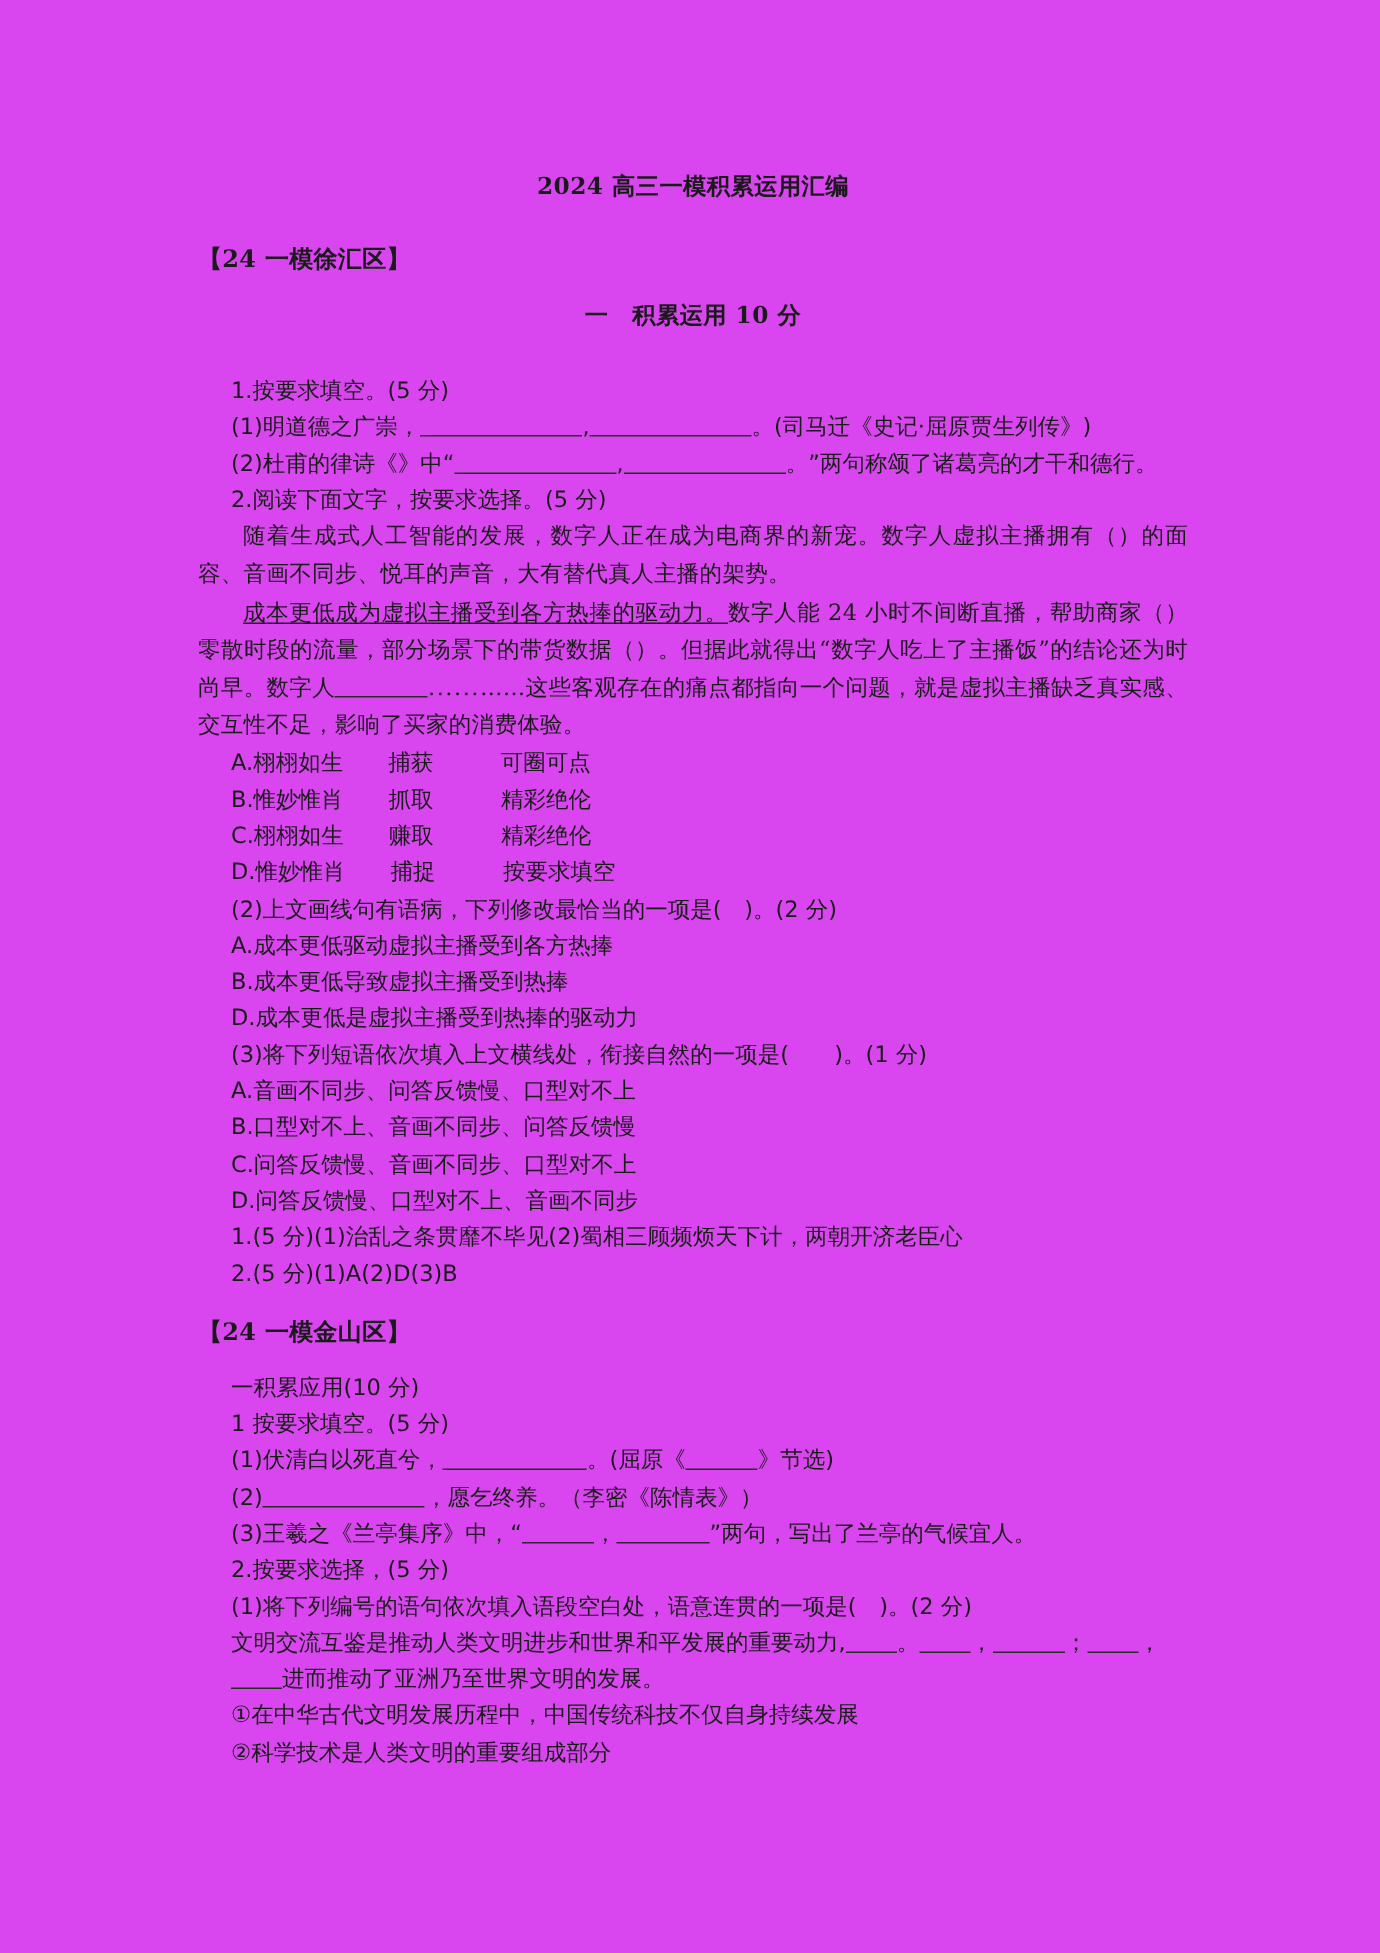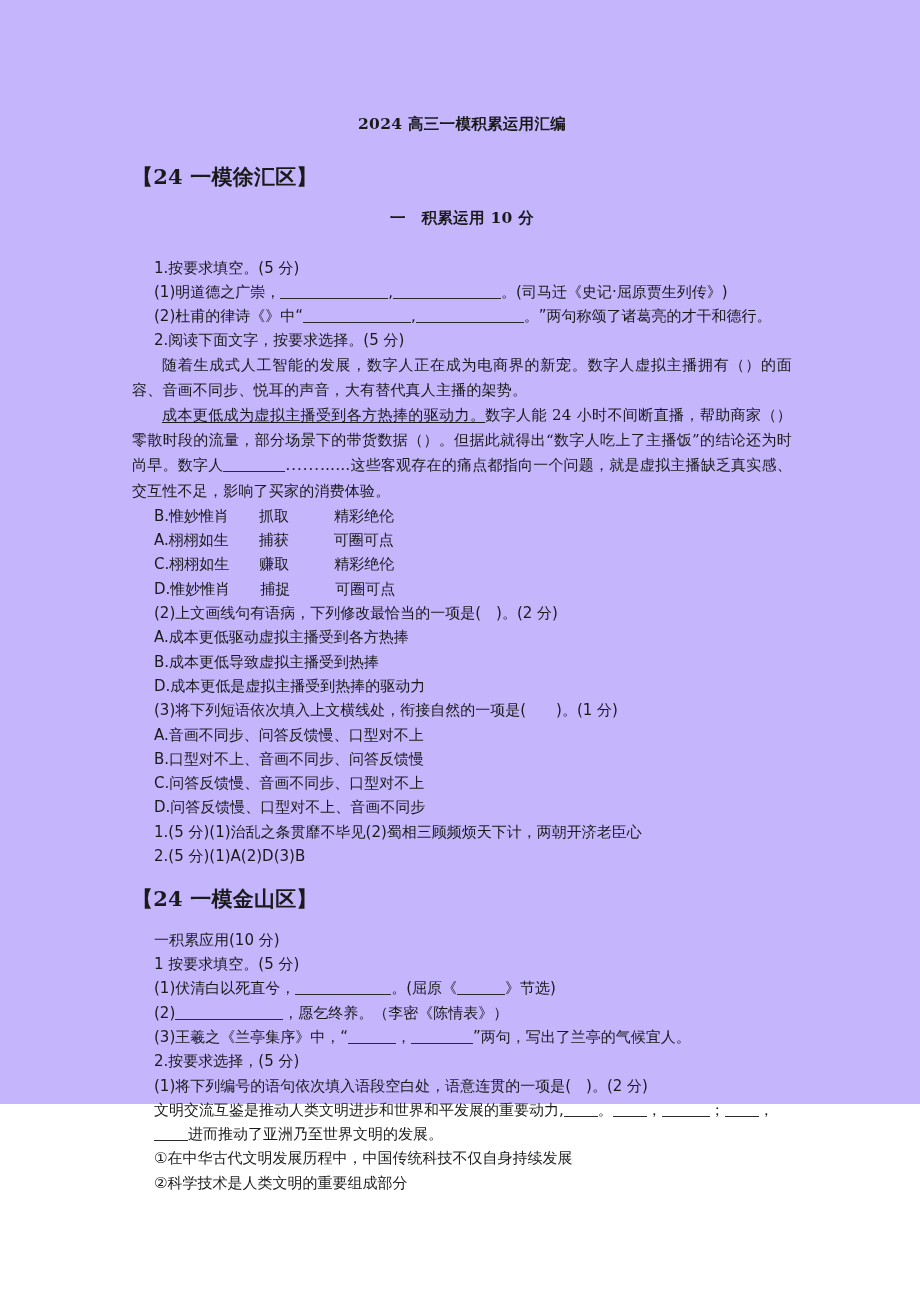--- a/index.html
+++ b/index.html
@@ -10,22 +10,22 @@
   body {
     width: 920px;
     height: 1302px;
     font-family: "DejaVu Sans", sans-serif;
     color: #1a1a1a;
     overflow: hidden;
   }
   .page {
     position: relative;
     width: 920px;
-    height: 1104px;
-    background: #c4b5fd;
+    height: 1302px;
+    background: #d946ef;
     box-sizing: border-box;
     padding: 11px;
   }
   .content {
     position: absolute;
     left: 132px;
     top: 112px;
     width: 660px;
   }
 
@@ -35,21 +35,21 @@
     font-family: "DejaVu Serif", serif;
     font-weight: bold;
     font-size: 15.5px;
     letter-spacing: 0.3px;
     margin: 0 0 26px 0;
     line-height: 1.5;
   }
   .region-heading {
     font-family: "DejaVu Serif", serif;
     font-weight: bold;
-    font-size: 21px;
+    font-size: 16px;
     margin: 0 0 13px 0;
     line-height: 1.5;
     letter-spacing: 0.2px;
   }
   .section-heading {
     text-align: center;
     font-family: "DejaVu Serif", serif;
     font-weight: bold;
     font-size: 15.5px;
     margin: 0 0 25px 0;
@@ -120,24 +120,24 @@
     </div>
 
     <div class="q">2.阅读下面文字，按要求选择。(5 分)</div>
 
     <div class="para">随着生成式人工智能的发展，数字人正在成为电商界的新宠。数字人虚拟主播拥有（）的面容、音画不同步、悦耳的声音，大有替代真人主播的架势。</div>
 
     <div class="para">
       <span class="uline">成本更低成为虚拟主播受到各方热捧的驱动力。</span><span>数字人能 24 小时不间断直播，帮助商家（）零散时段的流量，部分场景下的带货数据（）。但据此就得出“数字人吃上了主播饭”的结论还为时尚早。数字人</span><span class="blank b-md"></span><span class="b-dots">......</span><span>……这些客观存在的痛点都指向一个问题，就是虚拟主播缺乏真实感、交互性不足，影响了买家的消费体验。</span>
     </div>
 
+    <div class="q">A.栩栩如生　　捕获　　　可圈可点</div>
     <div class="q">B.惟妙惟肖　　抓取　　　精彩绝伦</div>
-    <div class="q">A.栩栩如生　　捕获　　　可圈可点</div>
     <div class="q">C.栩栩如生　　赚取　　　精彩绝伦</div>
-    <div class="q">D.惟妙惟肖　　捕捉　　　可圈可点</div>
+    <div class="q">D.惟妙惟肖　　捕捉　　　按要求填空</div>
 
     <div class="q">(2)上文画线句有语病，下列修改最恰当的一项是(　)。(2 分)</div>
     <div class="q">A.成本更低驱动虚拟主播受到各方热捧</div>
     <div class="q">B.成本更低导致虚拟主播受到热捧</div>
     <div class="q">D.成本更低是虚拟主播受到热捧的驱动力</div>
 
     <div class="q">(3)将下列短语依次填入上文横线处，衔接自然的一项是(　　)。(1 分)</div>
     <div class="q">A.音画不同步、问答反馈慢、口型对不上</div>
     <div class="q">B.口型对不上、音画不同步、问答反馈慢</div>
     <div class="q">C.问答反馈慢、音画不同步、口型对不上</div>

